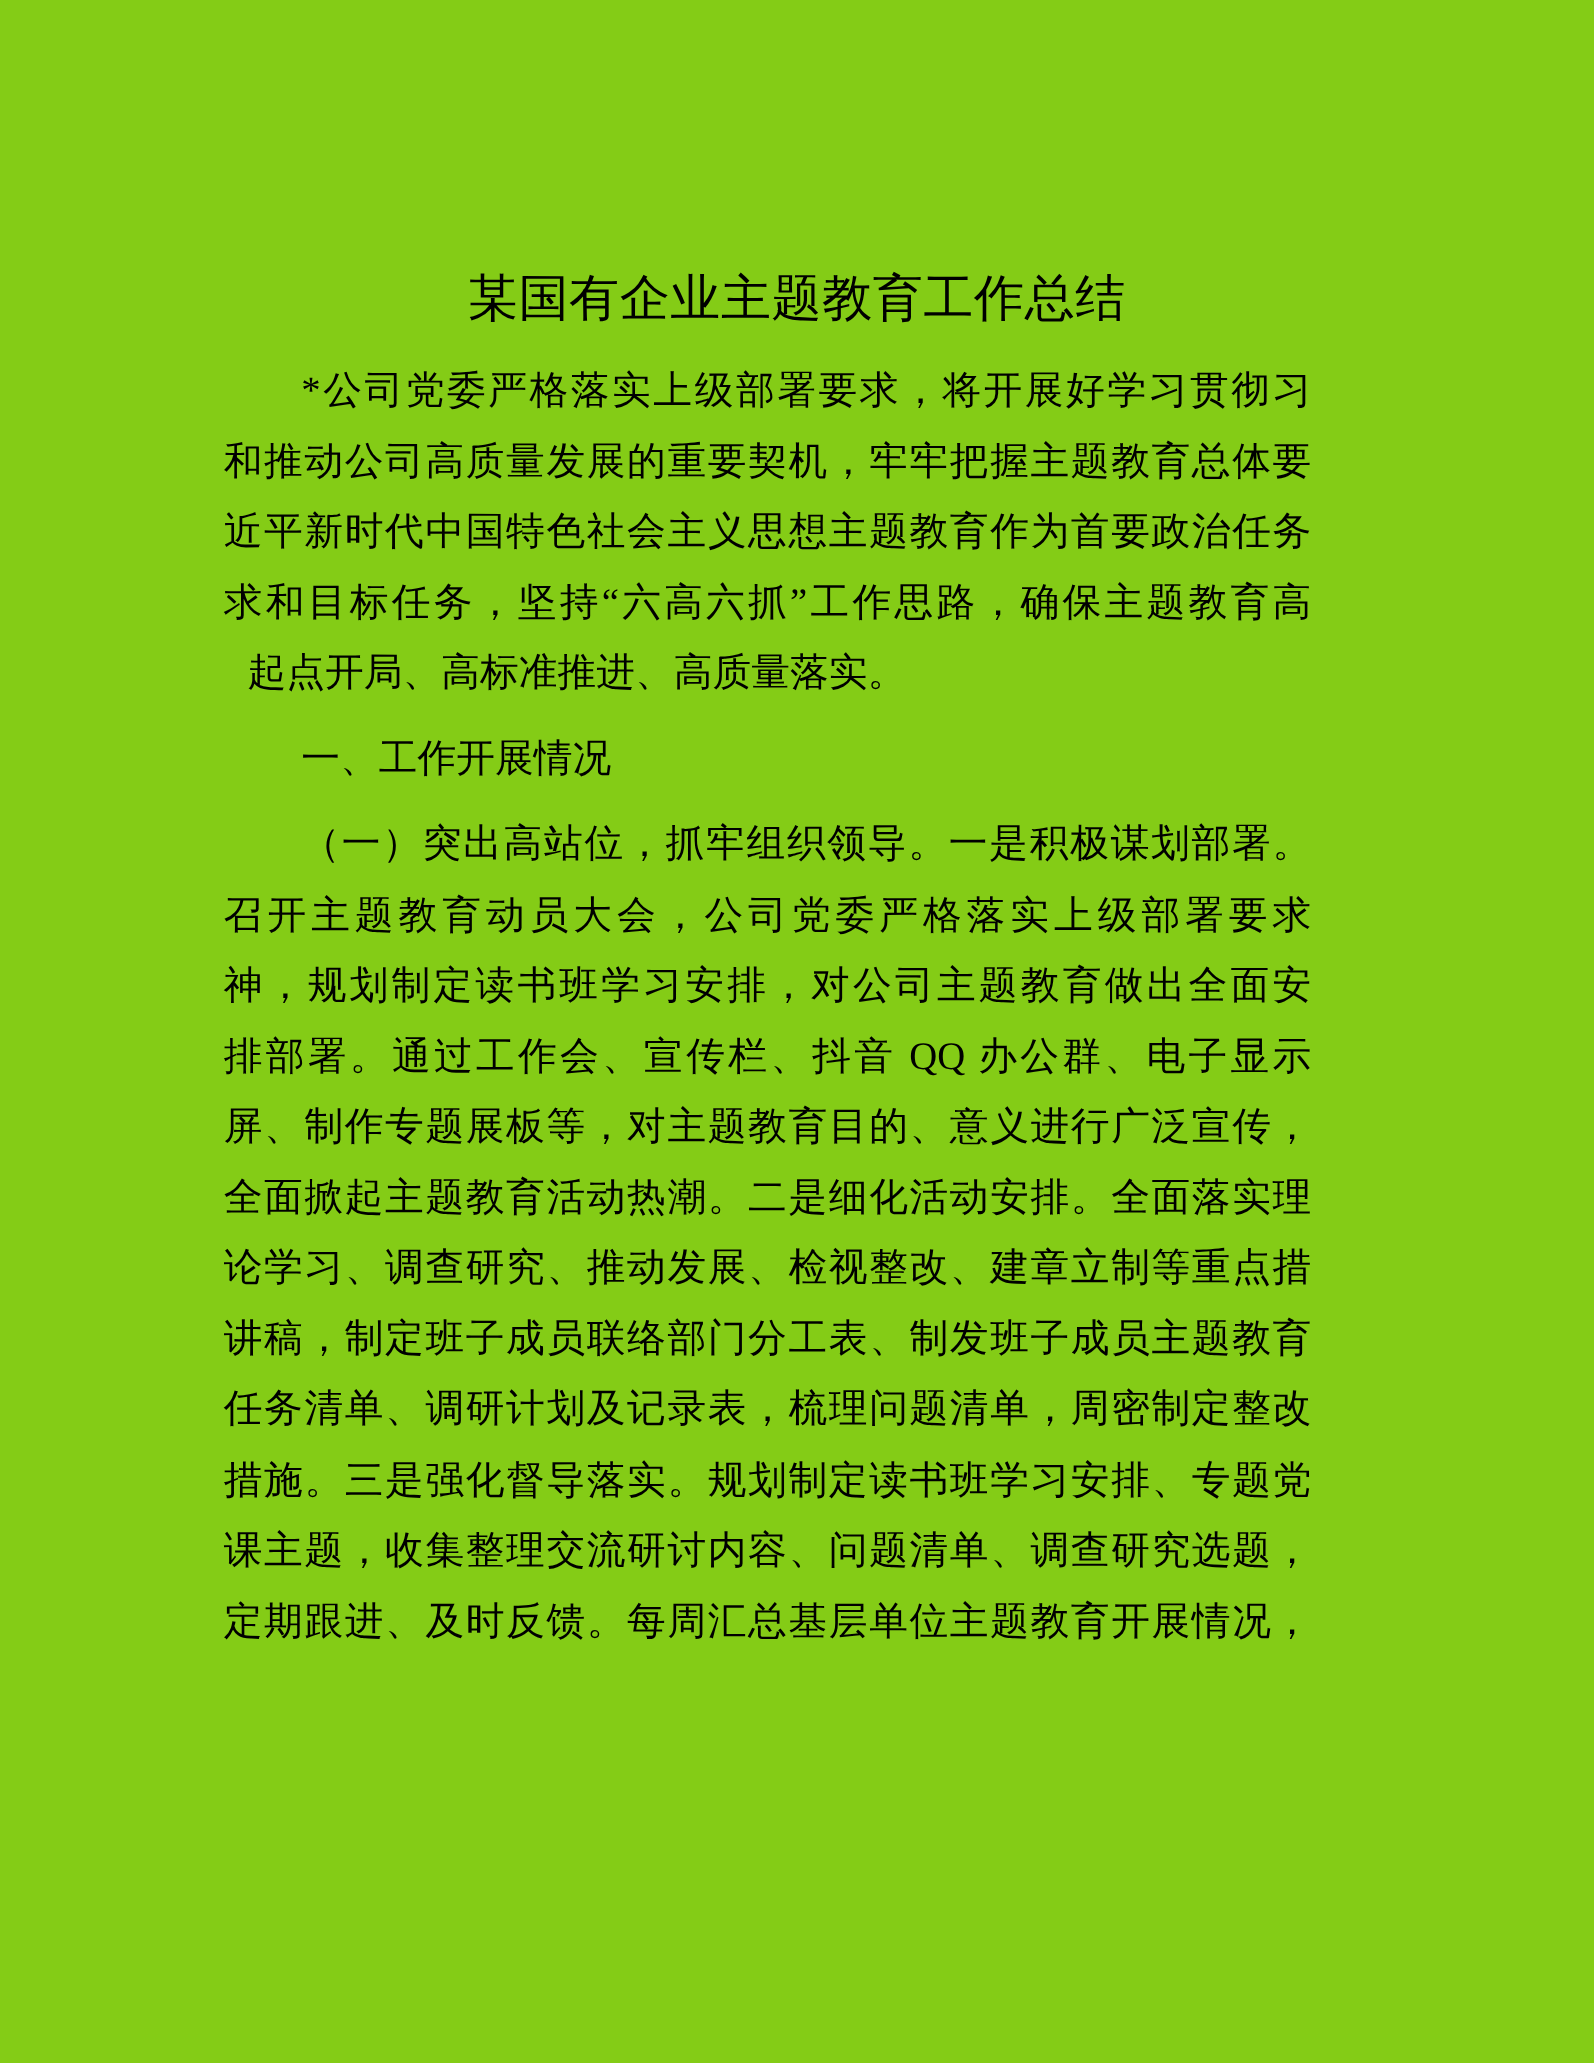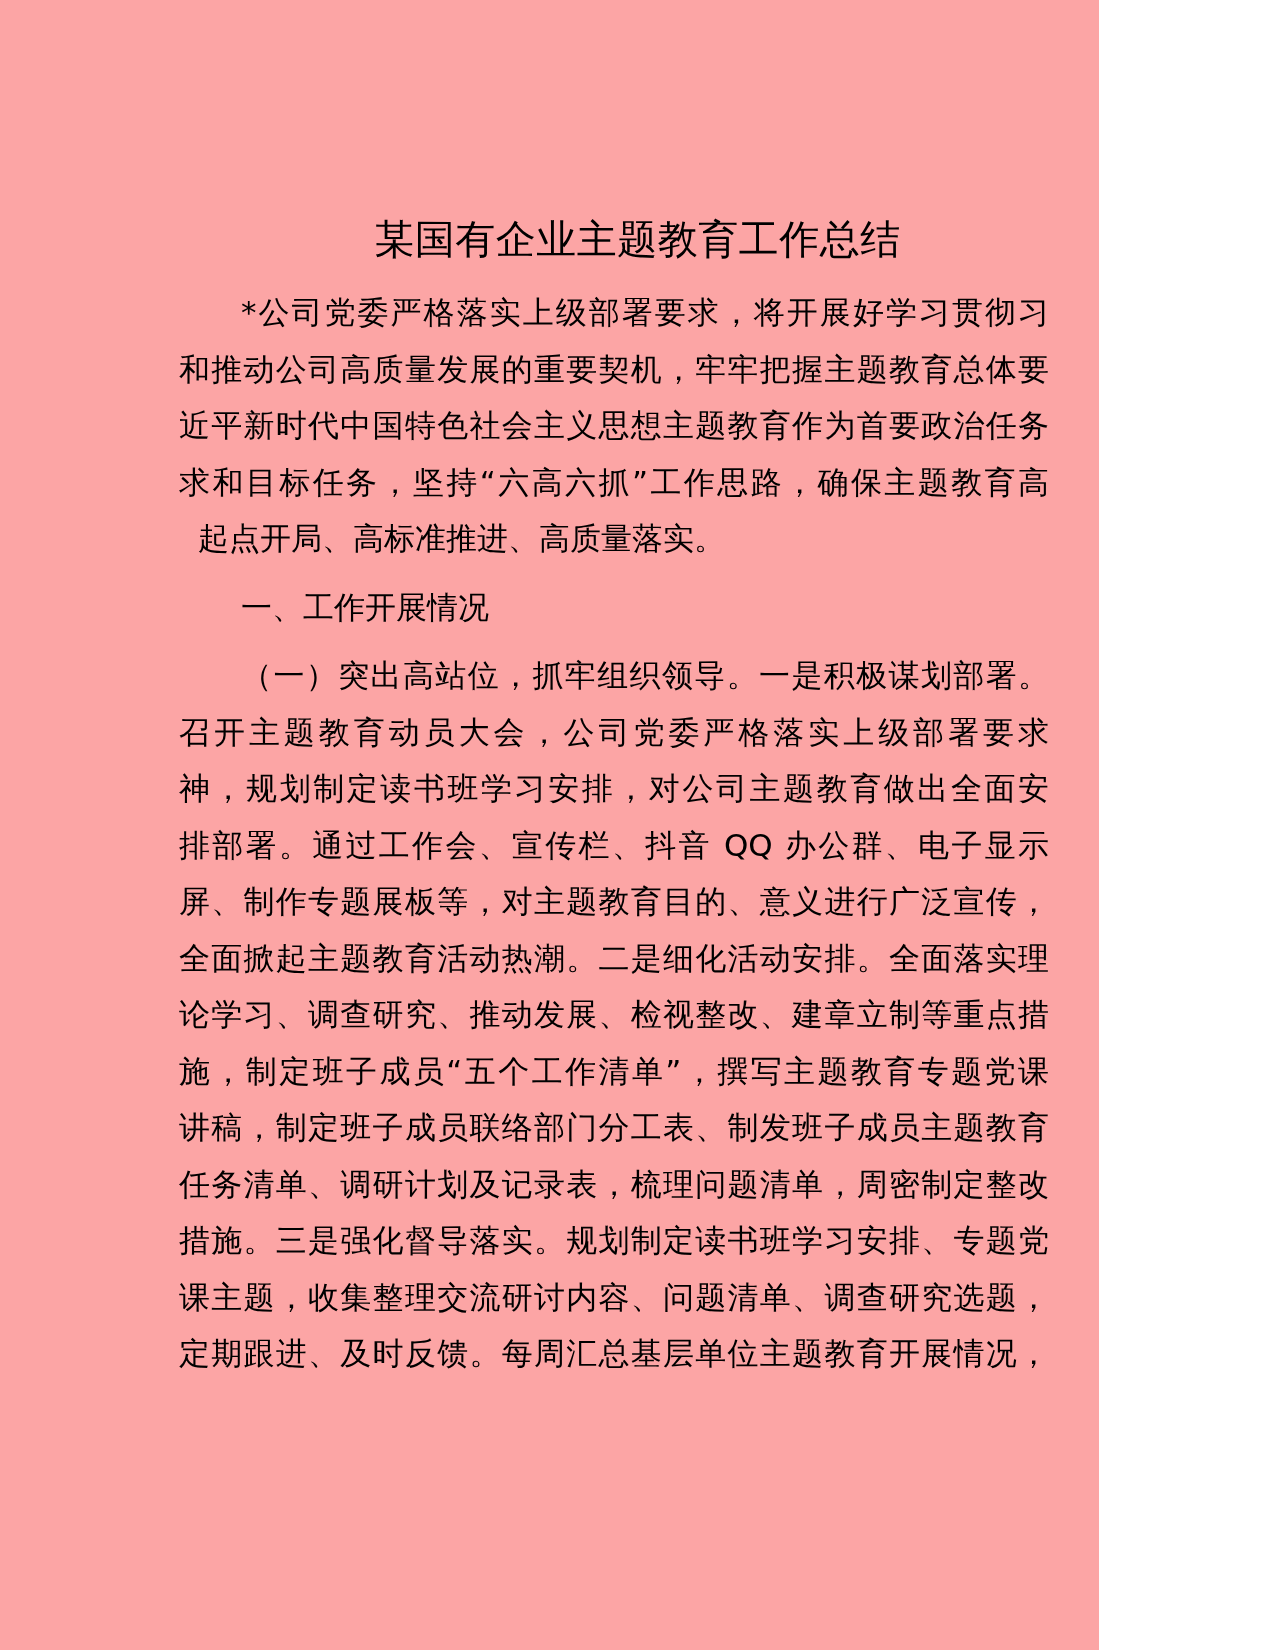--- a/index.html
+++ b/index.html
@@ -12,41 +12,42 @@
     height: 1650px;
     position: relative;
     overflow: hidden;
     font-family: "DejaVu Sans", "Liberation Sans", sans-serif;
     color: #000000;
   }
   .page {
     position: absolute;
     left: 0;
     top: 0;
-    width: 1099px;
+    width: 1275px;
     height: 1650px;
-    background: #fca5a5;
+    background: #84cc16;
   }
   .title {
     position: absolute;
     left: 0;
     top: 214px;
     width: 1275px;
     text-align: center;
     font-size: 40px;
     line-height: 50px;
     letter-spacing: 0.5px;
     margin: 0;
     font-weight: normal;
   }
   .body-lines {
     position: absolute;
     left: 179px;
     top: 284px;
     width: 870px;
+    font-family: Liberation Serif, serif;
   }
   .line {
     height: 56.5px;
     line-height: 56.5px;
     font-size: 31px;
     white-space: nowrap;
     text-align: justify;
     text-align-last: justify;
     display: block;
   }
@@ -85,21 +86,20 @@
 
     <div class="gap"></div>
 
     <div class="line indent">（一）突出高站位，抓牢组织领导。一是积极谋划部署。</div>
     <div class="line">召开主题教育动员大会，公司党委严格落实上级部署要求</div>
     <div class="line">神，规划制定读书班学习安排，对公司主题教育做出全面安</div>
     <div class="line">排部署。通过工作会、宣传栏、抖音 QQ 办公群、电子显示</div>
     <div class="line">屏、制作专题展板等，对主题教育目的、意义进行广泛宣传，</div>
     <div class="line">全面掀起主题教育活动热潮。二是细化活动安排。全面落实理</div>
     <div class="line">论学习、调查研究、推动发展、检视整改、建章立制等重点措</div>
-    <div class="line">施，制定班子成员“五个工作清单”，撰写主题教育专题党课</div>
     <div class="line">讲稿，制定班子成员联络部门分工表、制发班子成员主题教育</div>
     <div class="line">任务清单、调研计划及记录表，梳理问题清单，周密制定整改</div>
     <div class="line">措施。三是强化督导落实。规划制定读书班学习安排、专题党</div>
     <div class="line">课主题，收集整理交流研讨内容、问题清单、调查研究选题，</div>
     <div class="line">定期跟进、及时反馈。每周汇总基层单位主题教育开展情况，</div>
 
   </div>
 </div>
 
 </body></html>

